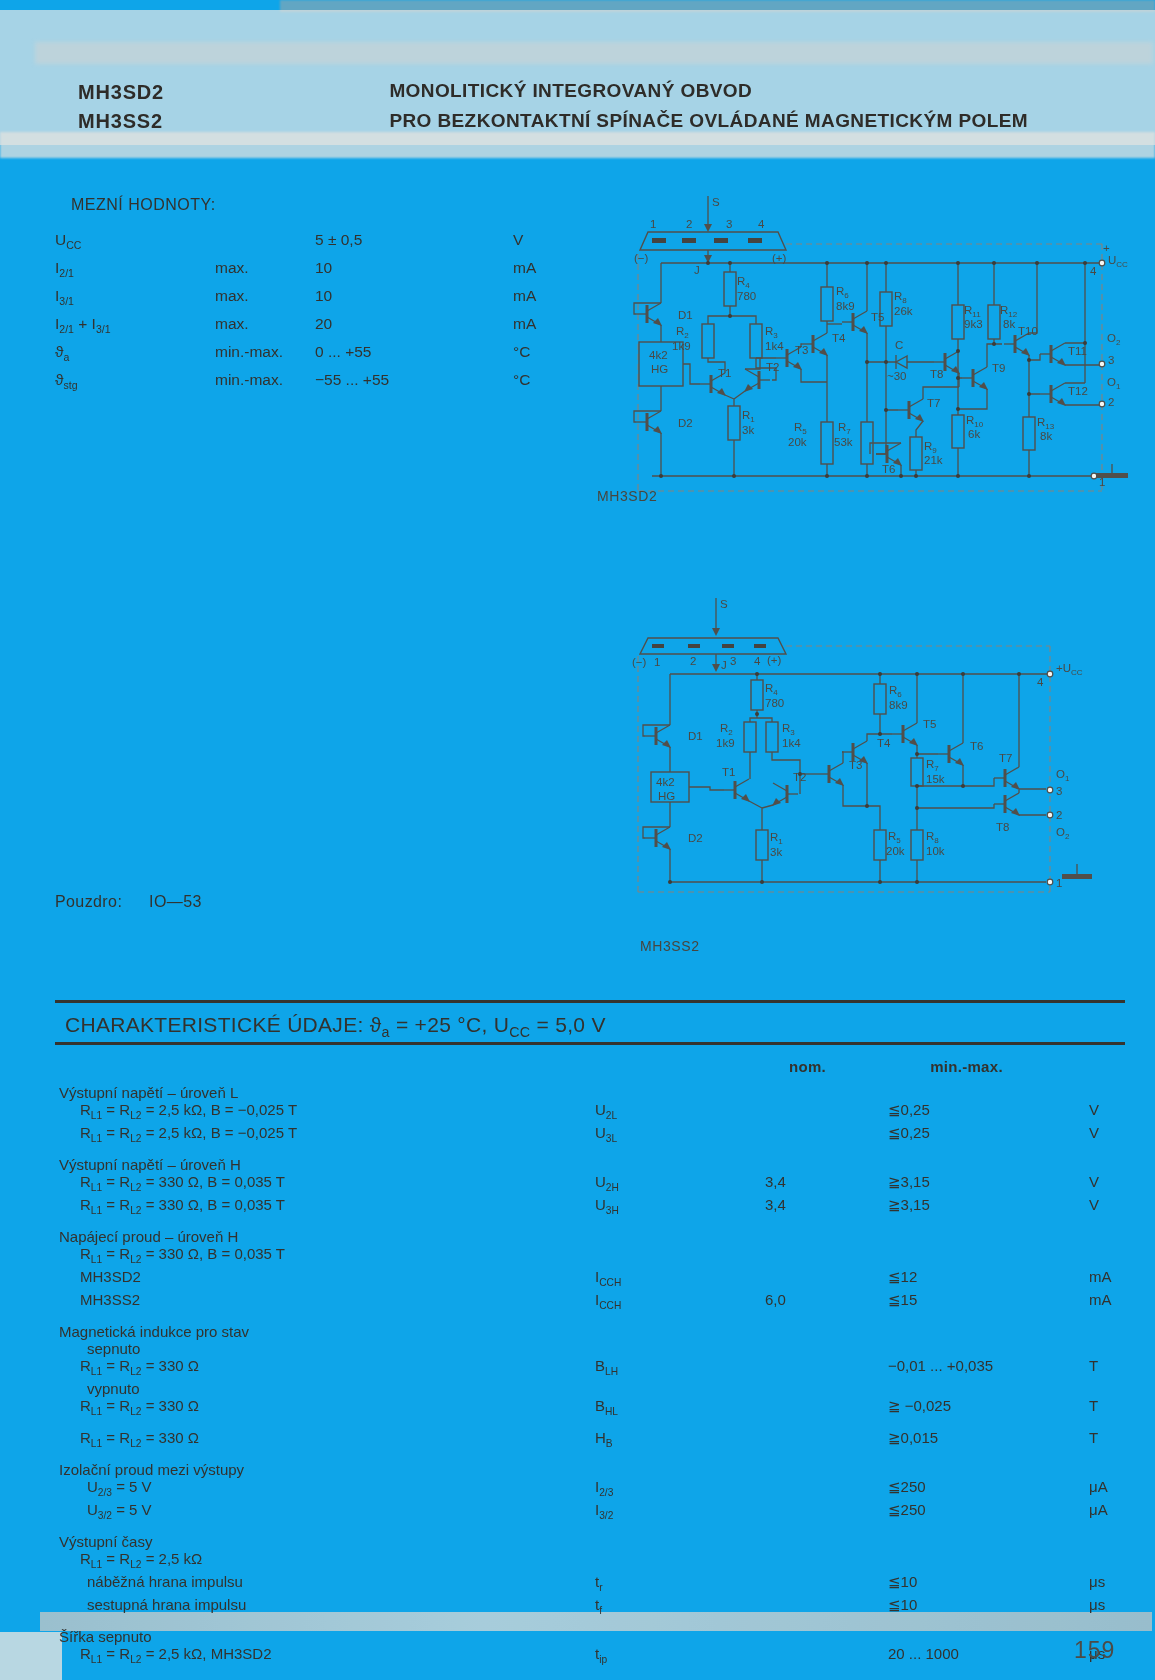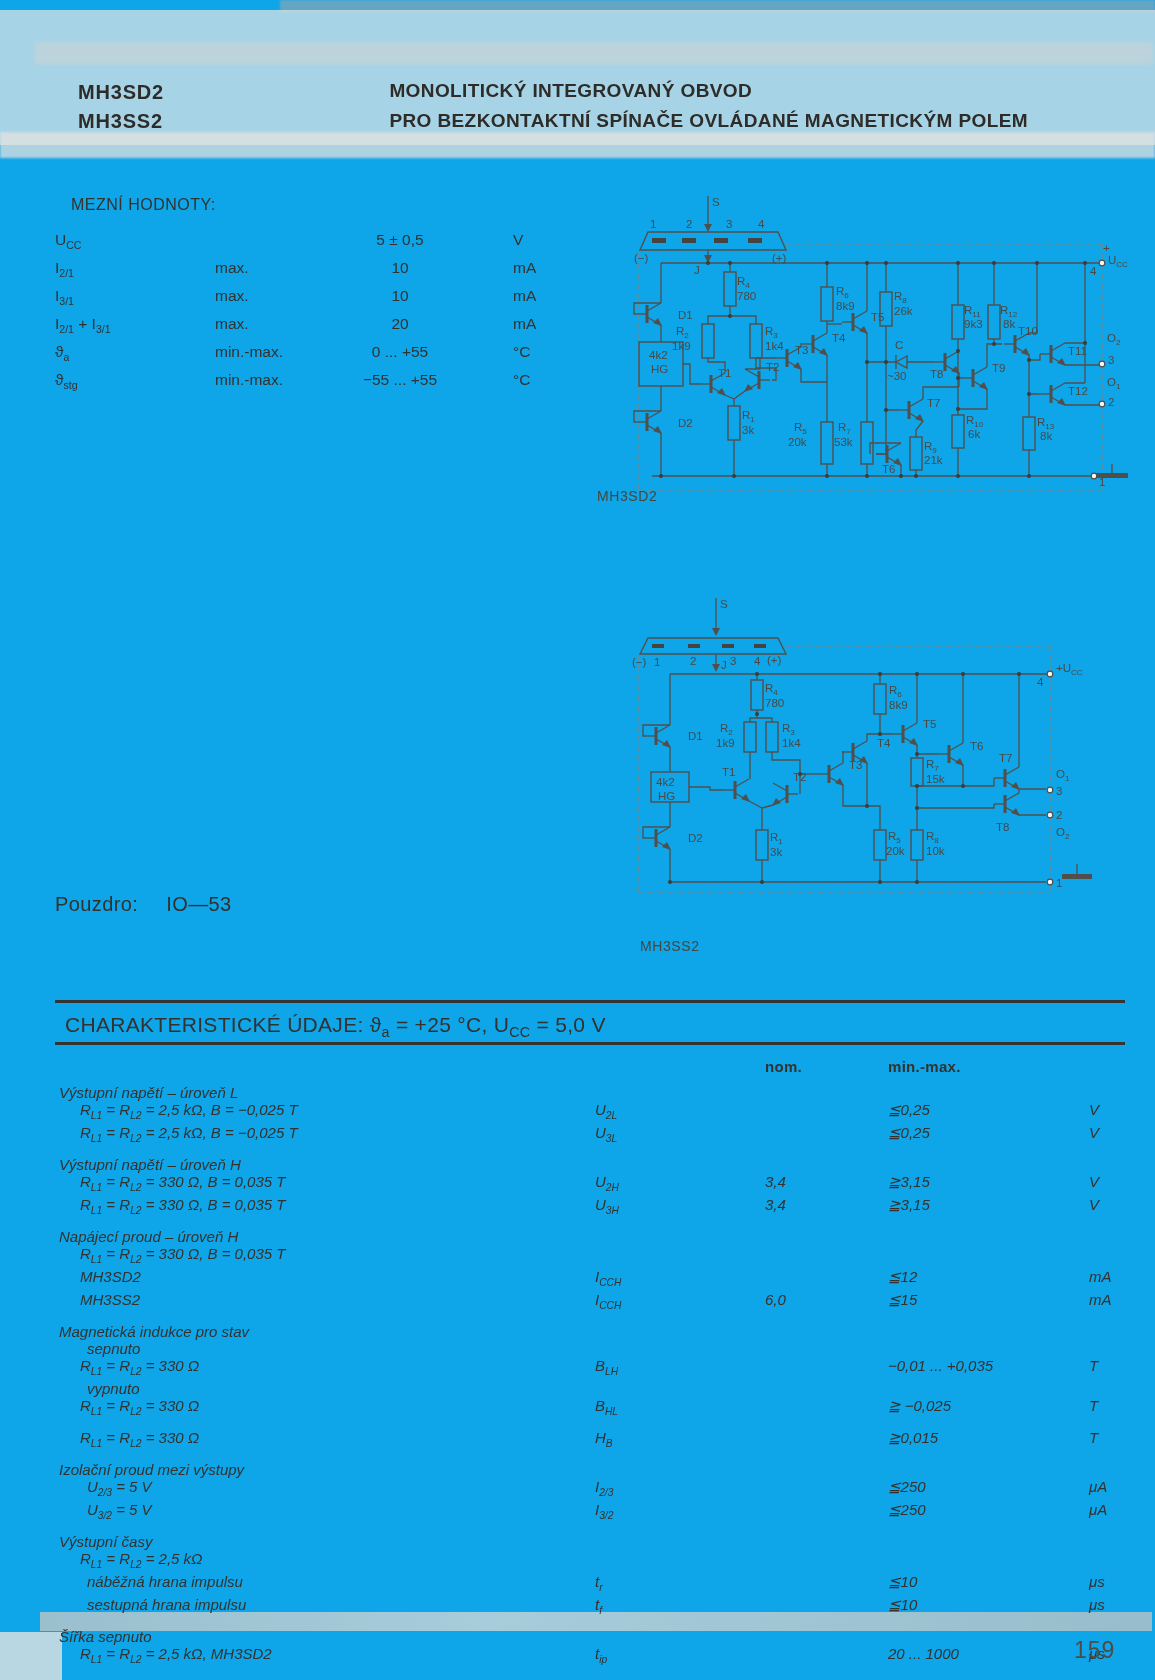--- a/index.html
+++ b/index.html
@@ -9,48 +9,48 @@
   
   .hdr-parts{position:absolute;left:78px;top:78px;font-weight:bold;font-size:20px;line-height:29px;
              letter-spacing:.8px;color:#2e2c29;}
   .hdr-title{position:absolute;right:127px;top:76px;text-align:left;font-weight:bold;font-size:19px;
              line-height:30px;letter-spacing:.4px;color:#2e2c29;}
   
   .limits{position:absolute;left:55px;top:196px;width:580px;font-size:15.5px;}
   .lhead{font-size:16px;letter-spacing:.5px;margin-bottom:17px;margin-left:16px;}
   .lrow{display:grid;grid-template-columns:140px 120px 170px 90px;height:28px;align-items:baseline;}
   .lcond{padding-left:20px;}
-  .lval{text-align:center;}
+  .lval{text-align:left;}
   .lunit{padding-left:28px;}
   sub{font-size:.68em;}
   
   .d1{position:absolute;left:590px;top:192px;}
   .d2{position:absolute;left:590px;top:562px;}
   svg{overflow:visible;}
   svg .wire{stroke:#514f4b;stroke-width:1.3;fill:none;}
   svg .dash{stroke:#84837f;stroke-width:1.1;fill:none;stroke-dasharray:6 4;}
   svg .comp{stroke:#514f4b;stroke-width:1.4;fill:none;}
   svg .slot{fill:#454440;}
   svg .dot{fill:#3d3c38;}
   svg .term{fill:#f7f7f4;stroke:#514f4b;stroke-width:1.2;}
   svg .fillc{fill:#514f4b;}
   svg text{fill:#4a4944;font-size:11.5px;font-family:"Liberation Sans",sans-serif;}
   .cap{position:absolute;font-size:14px;letter-spacing:.6px;color:#47463f;}
   .cap1{left:597px;top:488px;}
   .cap2{left:640px;top:938px;}
-  .pouzdro{position:absolute;left:55px;top:893px;font-size:20px;letter-spacing:.4px;}
+  .pouzdro{position:absolute;left:55px;top:893px;font-size:16px;letter-spacing:.4px;}
   .pouzdro .pz-val{margin-left:22px;}
   
   .chartbl{position:absolute;left:55px;top:1000px;width:1070px;font-size:15px;}
   .rule{height:3px;background:#35342f;}
   .ctitle{padding:10px 0 2px 2px;font-size:21px;letter-spacing:.3px;margin-left:8px;}
   .chead,.cline{display:grid;grid-template-columns:540px 160px 95px 195px 80px;}
-  .chead{font-weight:bold;padding-top:13px;}
+  .chead{font-weight:bold;padding-top:13px;text-align:center;}
   .chead .cnom,.chead .cmm{letter-spacing:.3px;}
-  .cline{line-height:17px;font-style:italic;}
+  .cline{line-height:17px;}
   .cgroup{margin-top:9px;}
   .ind0{padding-left:4px;}
   .ind1{padding-left:25px;}
   .ind2{padding-left:32px;}
   .cnom{padding-left:10px;}
   .cmm{padding-left:38px;}
   .cunit{padding-left:44px;}
   .pagenum{position:absolute;left:1074px;top:1637px;font-size:23px;color:#4c4b47;letter-spacing:1px;}
 </style>
 </head>

